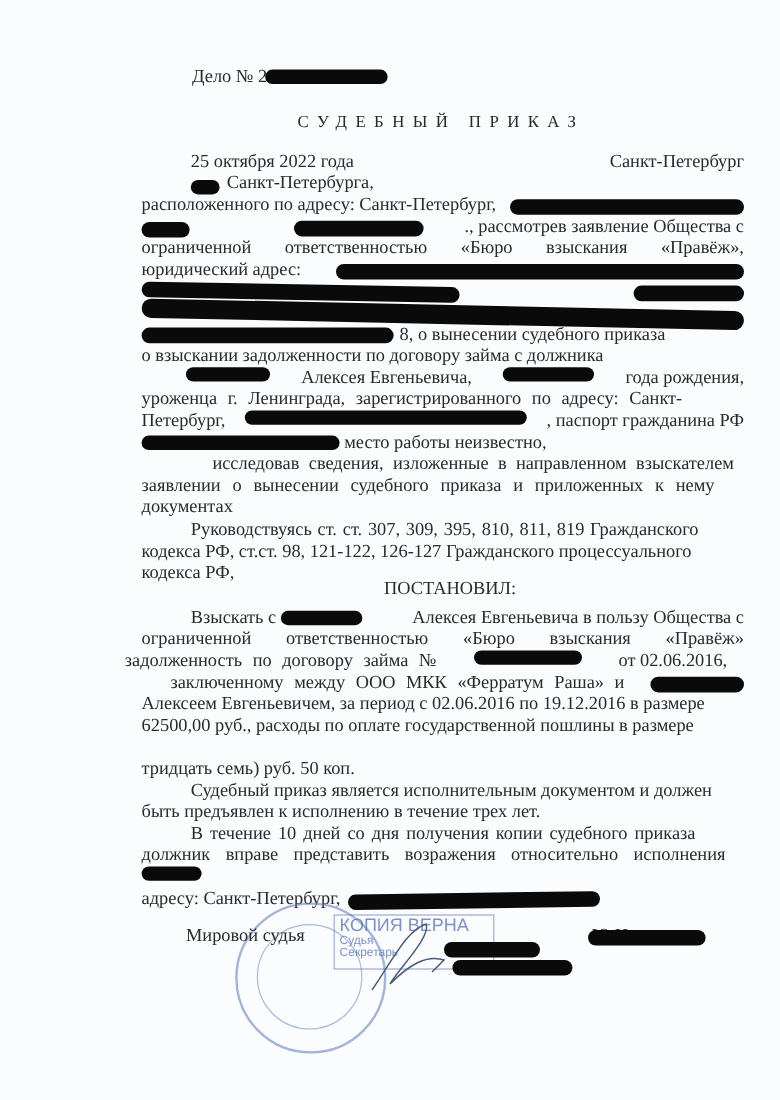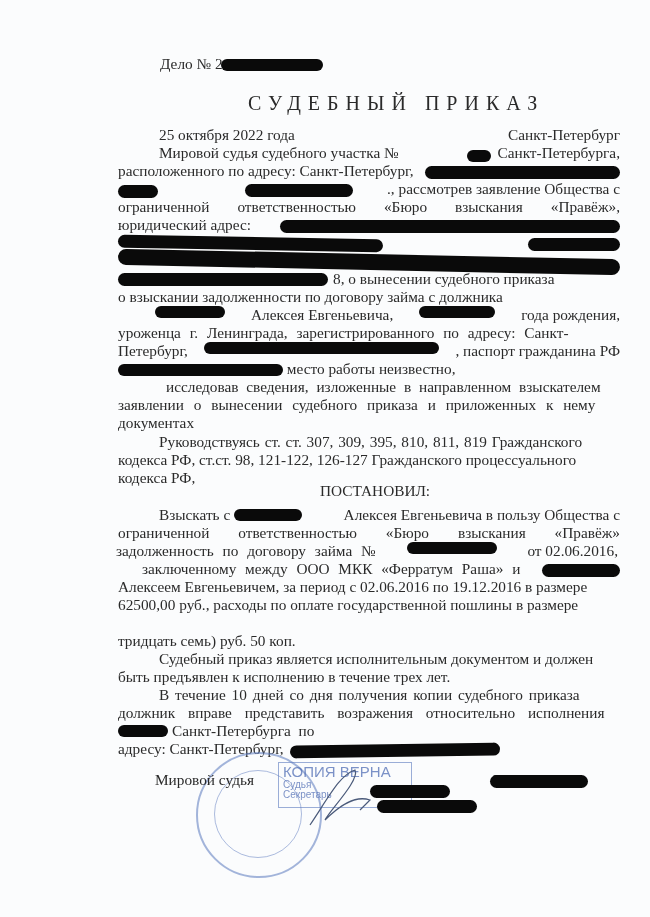--- a/index.html
+++ b/index.html
@@ -3,21 +3,21 @@
 <meta charset="utf-8">
 <style>
   html, body { margin:0; padding:0; }
   body { width:650px; height:917px; background:#fbfcfd; position:relative; overflow:hidden;
          font-family:"Liberation Serif", "DejaVu Serif", serif; color:#2a2a2a; }
   .page { position:absolute; left:0; top:0; width:650px; height:917px; }
   .ln { position:absolute; font-size:15.3px; line-height:18px; white-space:nowrap; }
   .just { display:flex; justify-content:space-between; }
   .red { display:inline-block; background:#0a0a0a; border-radius:9px; height:12px; vertical-align:middle; }
   .redabs { position:absolute; background:#0a0a0a; border-radius:10px; height:13px; }
-  .title { letter-spacing:7px; font-size:20px; }
+  .title { letter-spacing:7px; font-size:14px; }
   .stamp-round { position:absolute; left:196px; top:752px; width:122px; height:122px; border-radius:50%;
                  border:2px solid rgba(90,120,190,0.55); }
   .stamp-round::after { content:""; position:absolute; left:16px; top:16px; width:86px; height:86px;
                  border-radius:50%; border:1.5px solid rgba(90,120,190,0.5); }
   .stamp-rect { position:absolute; left:278px; top:762px; width:128px; height:44px;
                 border:1.5px solid rgba(90,120,190,0.6); color:rgba(80,110,180,0.75);
                 font-family:"Liberation Sans", sans-serif; font-size:15px; padding-left:4px; }
   .stamp-rect .sub { font-size:10px; line-height:10px; }
 </style>
 </head>
@@ -30,21 +30,20 @@
   </div>
 
   <div class="ln title" style="left:248px;top:94px;">СУДЕБНЫЙ ПРИКАЗ</div>
 
   <div class="ln just" style="left:159px;top:126px;width:461px;">
     <span>25 октября 2022 года</span>
     <span>Санкт-Петербург</span>
   </div>
 
   <div class="ln just" style="left:159px;top:144px;width:461px;">
-    <span>Мировой судья судебного участка №</span>
     <span style="display:flex;align-items:flex-end;gap:6px;">
         <span class="red" style="width:24px;"></span>
         <span>Санкт-Петербурга,</span>
       </span>
   </div>
 
   <div class="ln" style="left:118px;top:162px;">
     <span>расположенного по адресу: Санкт-Петербург,</span>
   </div>
   <div class="redabs" style="left:425px;top:166px;width:195px;"></div>
@@ -84,21 +83,21 @@
     <span>Петербург,</span>
     <span class="red" style="width:235px;"></span>
     <span>, паспорт гражданина РФ</span>
   </div>
 
   <div class="ln" style="left:118px;top:360px;">
     <span class="red" style="width:165px;"></span>
     <span>место работы неизвестно,</span>
   </div>
 
-  <div class="ln" style="left:166px;top:378px;word-spacing:4px;">исследовав сведения, изложенные в направленном взыскателем</div>
+  <div class="ln" style="left:177px;top:378px;word-spacing:4px;">исследовав сведения, изложенные в направленном взыскателем</div>
   <div class="ln" style="left:118px;top:396px;word-spacing:6px;">заявлении о вынесении судебного приказа и приложенных к нему</div>
   <div class="ln" style="left:118px;top:414px;">документах</div>
 
   <div class="ln" style="left:159px;top:433px;word-spacing:1px;">Руководствуясь ст. ст. 307, 309, 395, 810, 811, 819 Гражданского</div>
   <div class="ln" style="left:118px;top:451px;">кодекса РФ, ст.ст. 98, 121-122, 126-127 Гражданского процессуального</div>
   <div class="ln" style="left:118px;top:469px;">кодекса РФ,</div>
 
   <div class="ln" style="left:320px;top:482px;text-align:right;">ПОСТАНОВИЛ:</div>
 
   <div class="ln just" style="left:159px;top:506px;width:461px;">
@@ -110,21 +109,21 @@
   </div>
 
   <div class="ln just" style="left:118px;top:524px;width:502px;">
     <span>ограниченной</span>
     <span>ответственностью</span>
     <span>«Бюро</span>
     <span>взыскания</span>
     <span>«Правёж»</span>
   </div>
 
-  <div class="ln just" style="left:116px;top:542px;width:502px;">
+  <div class="ln just" style="left:104px;top:542px;width:502px;">
     <span style="word-spacing:5px;">задолженность по договору займа №</span>
     <span class="red" style="width:90px;"></span>
     <span>от 02.06.2016,</span>
   </div>
 
   <div class="ln" style="left:118px;top:560px;word-spacing:5px;margin-left:24px;">
     <span>заключенному между ООО МКК «Ферратум Раша» и</span>
   </div>
   <div class="redabs" style="left:542px;top:564px;width:78px;"></div>
 
@@ -134,21 +133,20 @@
 
   <div class="ln" style="left:159px;top:650px;">Судебный приказ является исполнительным документом и должен</div>
   <div class="ln" style="left:118px;top:668px;">быть предъявлен к исполнению в течение трех лет.</div>
 
   <div class="ln" style="left:159px;top:686px;word-spacing:2px;">В течение 10 дней со дня получения копии судебного приказа</div>
   <div class="ln" style="left:118px;top:704px;word-spacing:9px;">должник вправе представить возражения относительно исполнения</div>
 
   <div class="ln just" style="left:118px;top:722px;width:502px;">
     <span style="display:flex;align-items:center;gap:4px;">
         <span class="red" style="width:50px;"></span>
-        <span style="word-spacing:4px;">Санкт-Петербурга по</span>
       </span>
   </div>
 
   <div class="ln" style="left:118px;top:740px;">адресу: Санкт-Петербург,</div>
   <div class="redabs" style="left:290px;top:744px;width:210px;transform:rotate(-0.8deg);"></div>
 
   <div class="stamp-round"></div>
   <div class="stamp-rect">
     <div>КОПИЯ ВЕРНА</div>
     <div class="sub">Судья</div>

